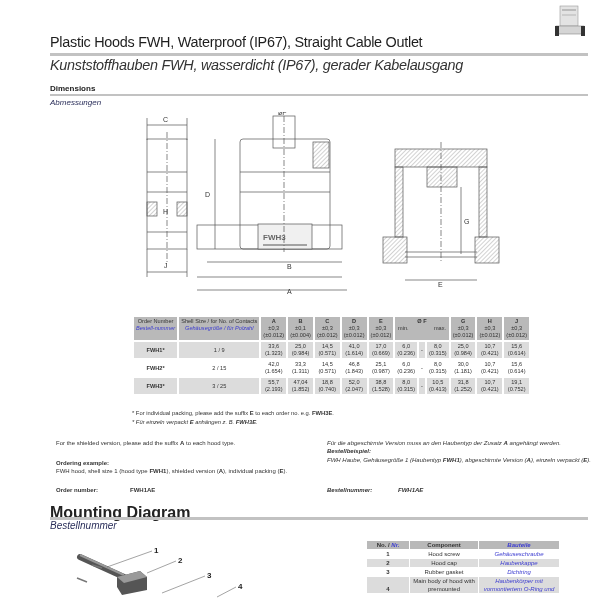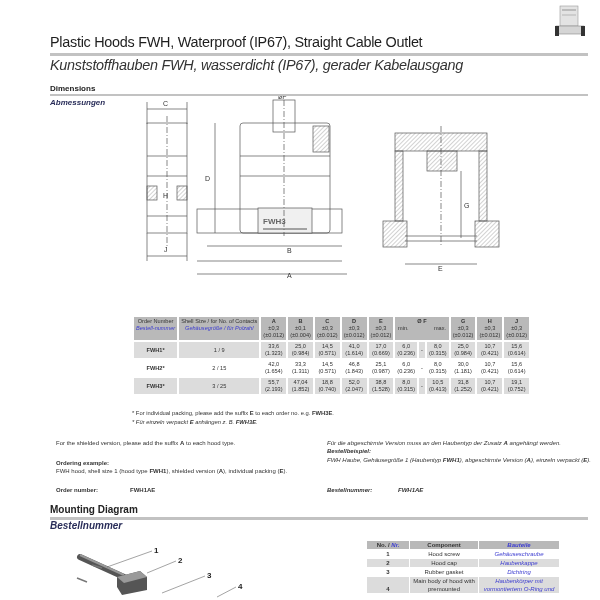--- a/index.html
+++ b/index.html
@@ -2,25 +2,25 @@
 <html><head>
 <meta charset="utf-8">
 <style>
   html, body { margin: 0; padding: 0; }
   body { width: 600px; height: 600px; overflow: hidden; background: #ffffff; position: relative; font-family: "Liberation Sans", sans-serif; color: #222; }
   .abs { position: absolute; }
   .title-en { left: 50px; top: 33px; font-size: 15.5px; color: #1e1e1e; letter-spacing: -0.3px; transform: scaleX(0.93); transform-origin: left; white-space: nowrap; }
   .rule { left: 50px; width: 538px; height: 3px; background: #c2c2c2; }
   .title-de { left: 50px; top: 56px; font-size: 15.5px; font-style: italic; color: #333; letter-spacing: -0.3px; transform: scaleX(0.93); transform-origin: left; white-space: nowrap; }
   .h-en { left: 50px; font-size: 8px; font-weight: bold; color: #222; }
-  .h-de { left: 50px; font-size: 8px; font-weight: bold; font-style: italic; color: #2a2e5a; }
-  .h2-en { font-size: 10px; }
+  .h-de { left: 50px; font-size: 8px; font-weight: normal; font-style: italic; color: #2a2e5a; }
+  .h2-en { font-size: 16px; }
   .h2-de { font-size: 10px; }
   .thumb { left: 552px; top: 4px; width: 36px; height: 34px; }
-  .drawing { left: 125px; top: 96px; width: 405px; height: 195px; }
+  .drawing { left: 125px; top: 112px; width: 405px; height: 195px; }
   table.dims { position: absolute; left: 132px; top: 315px; border-collapse: separate; border-spacing: 2px; font-size: 5.6px; text-align: center; color: #333; }
   table.dims th { background: #b9b9b9; font-weight: normal; padding: 1px 2px; line-height: 7px; vertical-align: top; }
   table.dims th b { font-weight: bold; }
   table.dims td { padding: 1px 2px; line-height: 7px; }
   table.dims tr.shade td { background: #dcdcdc; }
   .de-blue { color: #3b3bd0; font-style: italic; }
   .note { font-size: 5.8px; color: #333; white-space: nowrap; }
   .p { font-size: 6px; color: #333; white-space: nowrap; }
   .pi { font-size: 6px; color: #333; font-style: italic; }
   .mount { left: 62px; top: 545px; width: 200px; height: 55px; }

